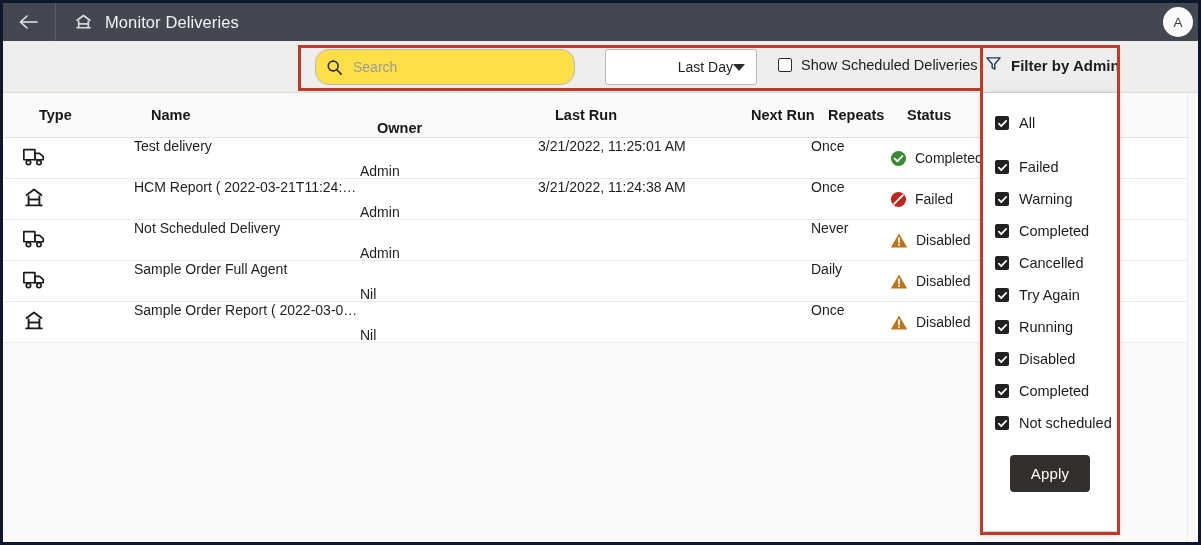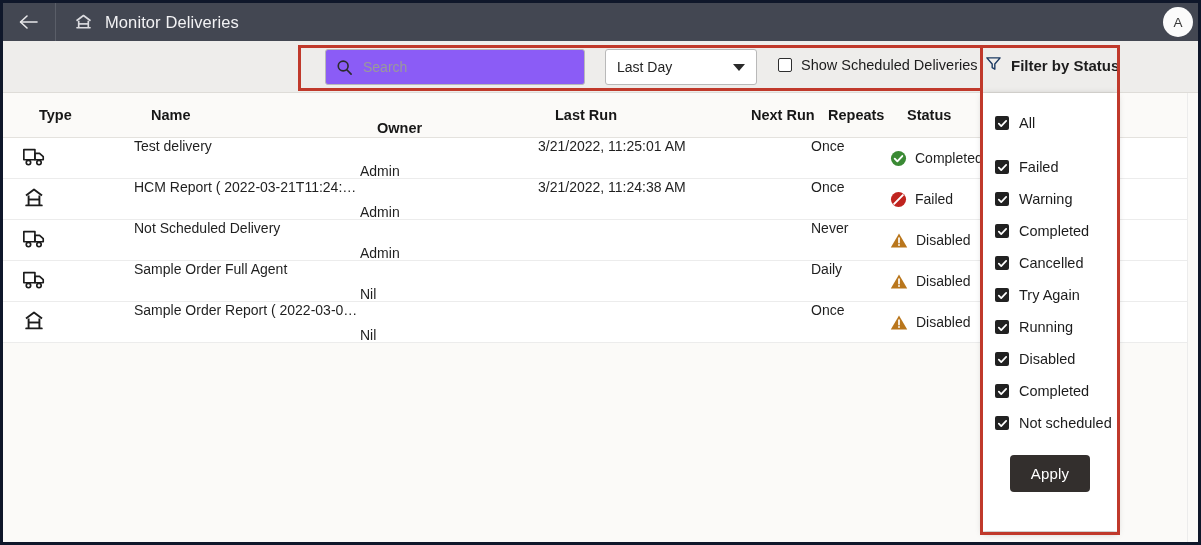--- a/index.html
+++ b/index.html
@@ -51,25 +51,25 @@
   }
 
   
   .toolbar {
     position: absolute; top: 38px; left: 0;
     width: 1201px; height: 52px;
     background: #eeedeb;
     border-bottom: 1px solid #dedcd8;
   }
   .search-box {
-    position: absolute; left: 322px; top: 8px;
+    position: absolute; left: 312px; top: 8px;
     width: 260px; height: 36px;
-    background: #8b5cf6;
+    background: #fde047;
     border: 1px solid #b9b9b9;
-    border-radius: 3px;
+    border-radius: 14px;
     display: flex; align-items: center;
     padding: 0 10px;
   }
   .search-box .mag { flex: 0 0 auto; display:flex; align-items:center; }
   .search-input {
     flex: 1 1 auto;
     border: 0; outline: 0;
     background: transparent;
     margin-left: 10px;
     font-family: "Liberation Sans", sans-serif;
@@ -80,20 +80,21 @@
 
   .dropdown {
     position: absolute; left: 602px; top: 8px;
     width: 152px; height: 36px;
     background: #ffffff;
     border: 1px solid #b9b9b9;
     border-radius: 3px;
     display: flex; align-items: center;
     padding: 0 11px;
     cursor: pointer;
+    text-align: right;
   }
   .dropdown-label { flex: 1 1 auto; font-size: 14px; color: #242424; }
   .caret {
     width: 0; height: 0;
     border-left: 6px solid transparent;
     border-right: 6px solid transparent;
     border-top: 7px solid #2a2a2a;
   }
 
   .chk-scheduled {
@@ -274,21 +275,21 @@
       <span class="box-empty"></span>
       <span class="lbl">Show Scheduled Deliveries</span>
     </div>
 
     <div class="filter-head">
       <span>
         <svg width="17" height="17" viewBox="0 0 18 18" aria-hidden="true">
           <path d="M2 3 H16 L10.4 9.6 V15 L7.6 13.3 V9.6 Z" fill="none" stroke="#1d3b63" stroke-width="1.5" stroke-linejoin="round"></path>
         </svg>
       </span>
-      <span class="lbl">Filter by Status</span>
+      <span class="lbl">Filter by Admin</span>
     </div>
 
     <div class="refresh-btn">
       <svg width="22" height="22" viewBox="0 0 22 22" aria-hidden="true">
         <path d="M17 11 a6 6 0 1 1 -1.9 -4.4" fill="none" stroke="#1c2a45" stroke-width="1.7" stroke-linecap="round"></path>
         <path d="M17.4 3.4 L17.4 7.1 L13.7 7.1" fill="none" stroke="#1c2a45" stroke-width="1.7" stroke-linecap="round" stroke-linejoin="round"></path>
       </svg>
     </div>
 
     <div class="kebab">

